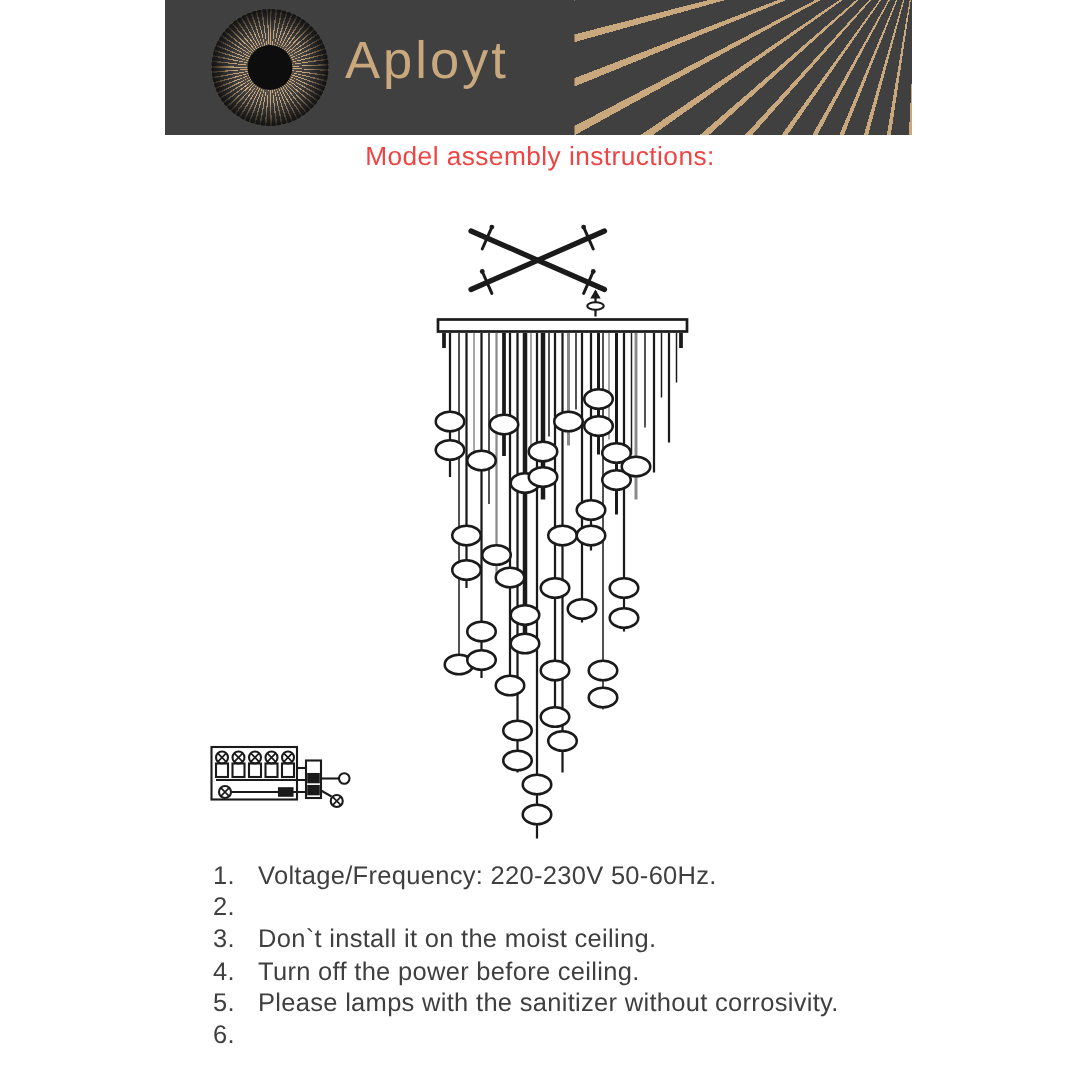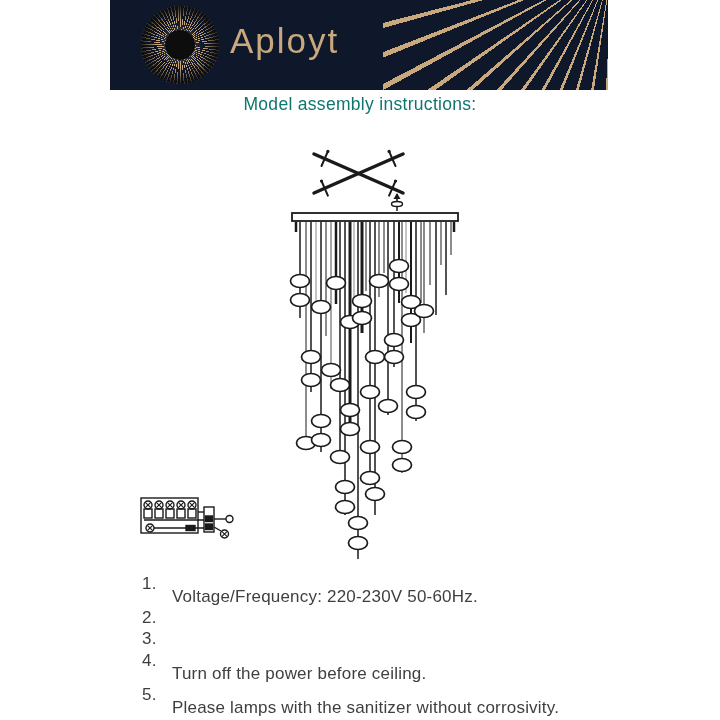--- a/index.html
+++ b/index.html
@@ -1,46 +1,46 @@
 <!DOCTYPE html>
 <html><head>
 <meta charset="utf-8">
 <style>
   html,body{margin:0;padding:0;background:#fff;}
   .page{position:relative;width:720px;height:720px;background:#ffffff;
         font-family:"Liberation Sans",sans-serif;overflow:hidden;}
 
   
   .banner{position:absolute;left:110px;top:0;width:498px;height:90px;
-          background:#0f172a;overflow:hidden;}
+          background:#404040;overflow:hidden;}
   .starburst{position:absolute;left:31px;top:6px;width:78px;height:78px;border-radius:50%;
           background:repeating-conic-gradient(#c9a87d 0deg 1.6deg, rgba(0,0,0,0) 1.6deg 5.4deg);}
   .starburst::before{content:"";position:absolute;inset:0;border-radius:50%;
           background:radial-gradient(circle, rgba(13,13,13,0) 42%, #0d0d0d 74%);}
   .starburst::after{content:"";position:absolute;inset:24px;border-radius:50%;background:#0d0d0d;
           box-shadow:0 0 9px 2px rgba(201,168,125,0.30);}
   .brand{position:absolute;left:120px;top:23px;font-size:35px;font-weight:400;
           color:#c9a87d;letter-spacing:2px;line-height:1;}
   .fan{position:absolute;right:0;top:0;width:225px;height:90px;
           background:repeating-conic-gradient(from 150deg at 102% -40%,
             rgba(0,0,0,0) 0deg 5.4deg, #c9a87d 5.4deg 6.6deg);}
 
   
   .title{position:absolute;left:0;top:94px;width:720px;text-align:center;
-         color:#0f766e;font-size:17.5px;line-height:21px;letter-spacing:0.3px;}
+         color:#ef4444;font-size:17.5px;line-height:21px;letter-spacing:0.3px;}
 
   
   .diagram{position:absolute;left:0;top:0;width:720px;height:720px;}
 
   
   .list{position:absolute;left:128px;top:573px;color:#3f3f3f;font-size:17px;
         letter-spacing:0.2px;}
   .row{display:flex;line-height:21.2px;}
   .row .num{width:30px;padding-left:14px;flex:0 0 auto;}
-  .row .txt{white-space:nowrap;margin-top:13px;}
+  .row .txt{white-space:nowrap;}
 </style>
 </head>
 <body>
 
 <div class="page">
 
   <div class="banner">
     <div class="starburst"></div>
     <div class="brand">Aployt</div>
     <div class="fan"></div>
@@ -193,20 +193,21 @@
   <div class="list">
     <div class="row">
       <span class="num">1.</span>
       <span class="txt">Voltage/Frequency: 220-230V 50-60Hz.</span>
     </div>
     <div class="row">
       <span class="num">2.</span>
     </div>
     <div class="row">
       <span class="num">3.</span>
+      <span class="txt">Don`t install it on the moist ceiling.</span>
     </div>
     <div class="row">
       <span class="num">4.</span>
       <span class="txt">Turn off the power before ceiling.</span>
     </div>
     <div class="row">
       <span class="num">5.</span>
       <span class="txt">Please lamps with the sanitizer without corrosivity.</span>
     </div>
     <div class="row">

